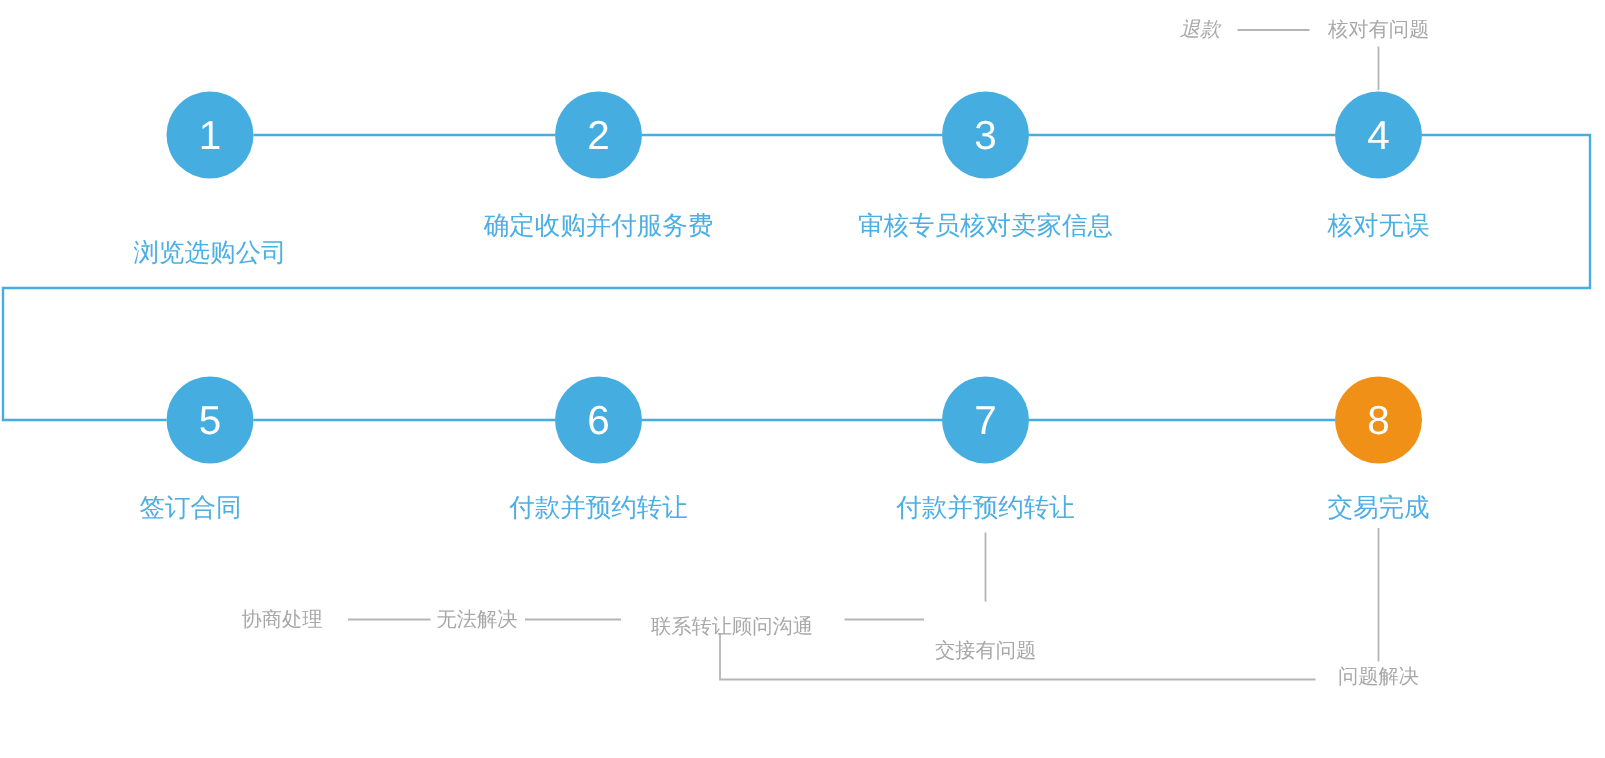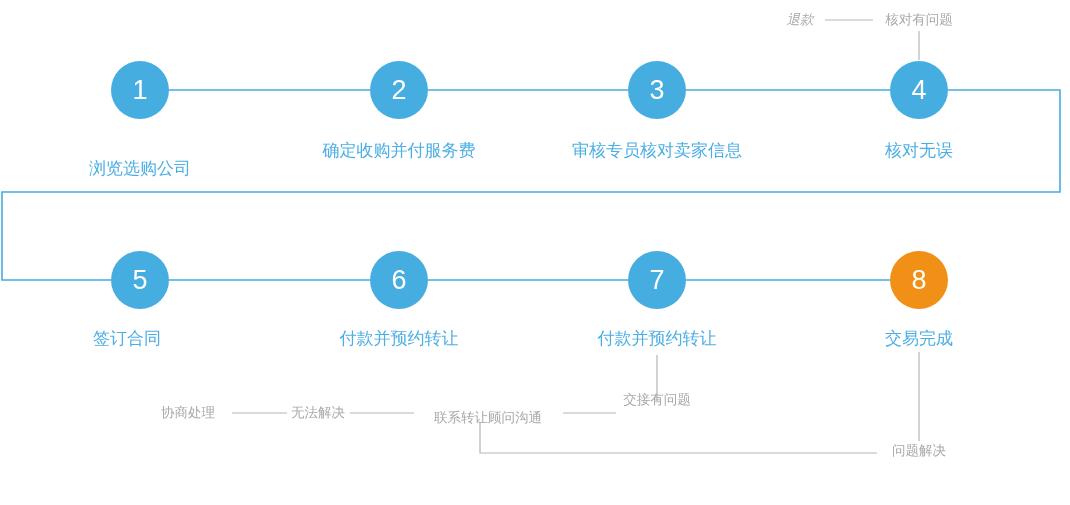--- a/index.html
+++ b/index.html
@@ -108,16 +108,16 @@
 
   <div class="node accent" style="left:890px; top:251px;">8</div>
   <div class="node-label" style="left:919px; top:329px;">交易完成</div>
 
   <div class="ann" style="left:800px; top:12px;font-style:italic;">退款</div>
   <div class="ann" style="left:919px; top:12px;">核对有问题</div>
 
   <div class="ann" style="left:188px; top:405px;">协商处理</div>
   <div class="ann" style="left:318px; top:405px;">无法解决</div>
   <div class="ann" style="left:488px; top:382px;margin-top:28px;">联系转让顾问沟通</div>
-  <div class="ann" style="left:657px; top:392px;">交接有问题</div>
+  <div class="ann" style="left:657px; top:426px;">交接有问题</div>
   <div class="ann" style="left:919px; top:443px;">问题解决</div>
 
 </div>
 
 </body></html>

